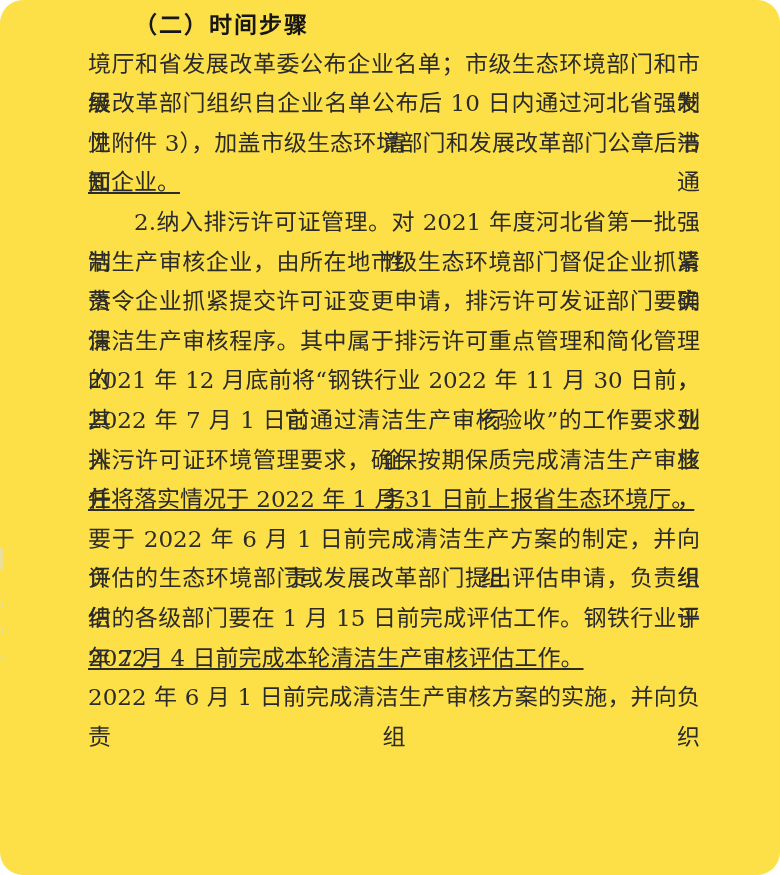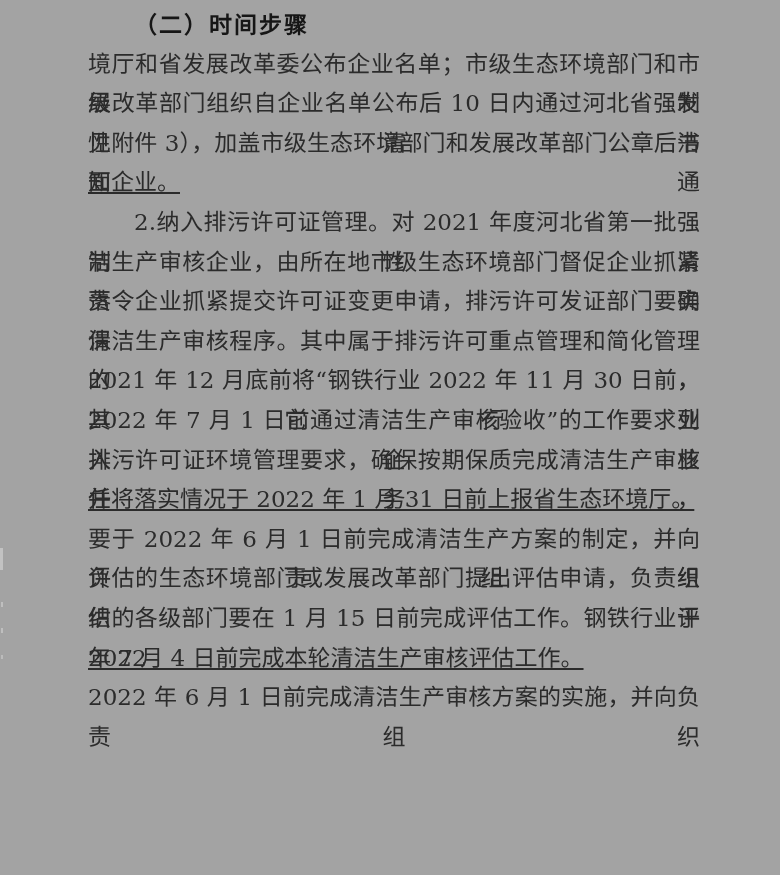--- a/index.html
+++ b/index.html
@@ -4,24 +4,25 @@
 <style>
   html, body {
     margin: 0;
     padding: 0;
     background: #ffffff;
   }
   .page {
     position: relative;
     width: 780px;
     height: 875px;
-    background: #a3a3a3;
+    background: #fde047;
     overflow: hidden;
     font-family: "DejaVu Serif", "Liberation Serif", serif;
     color: #2b2b2b;
+    border-radius: 23px;
   }
   .text-block {
     position: absolute;
     top: 5px;
     left: 88px;
     width: 612px;
   }
   .line {
     font-size: 23px;
     line-height: 39.6px;

